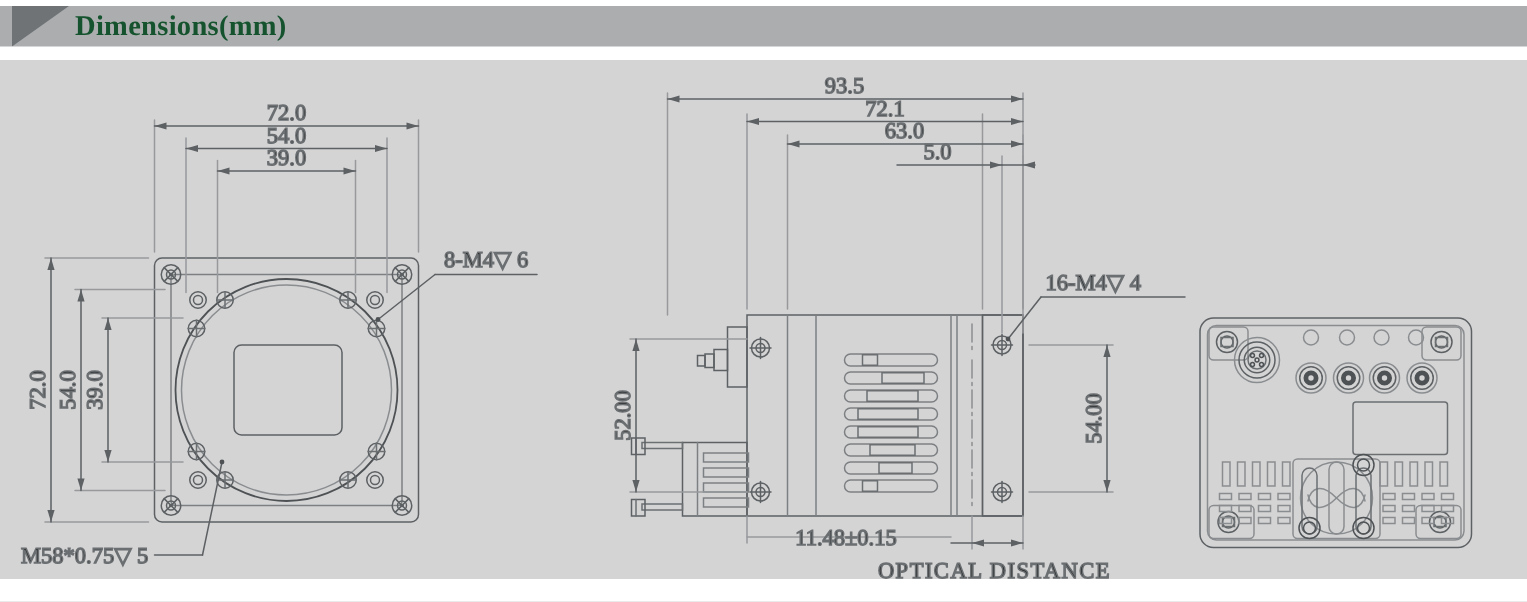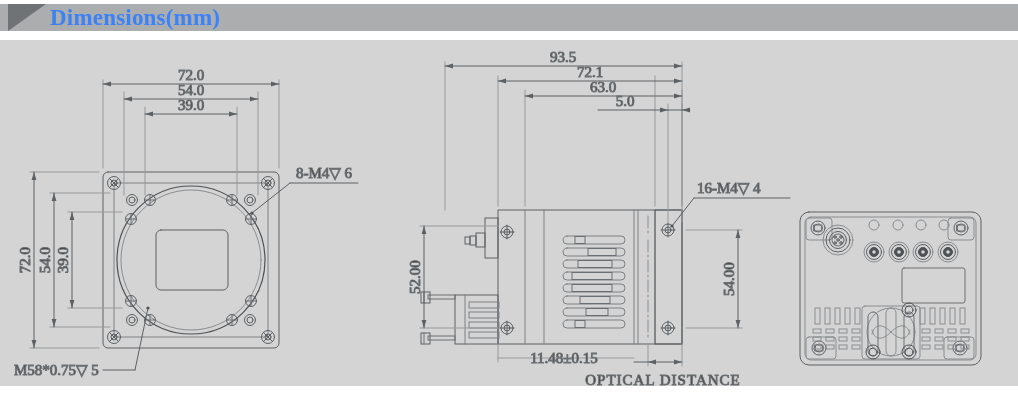--- a/index.html
+++ b/index.html
@@ -18,21 +18,21 @@
   }
   .header-wedge{
     position:absolute;left:8px;top:4px;width:38px;height:27px;
     overflow:hidden;
   }
   .header-wedge svg{display:block;}
   .header-title{
     position:absolute;left:50px;top:4px;height:27px;
     display:flex;align-items:center;
     font-family:"Liberation Serif", serif;
-    font-size:23px;font-weight:bold;color:#3b82f6;
+    font-size:19px;font-weight:bold;color:#14532d;
     letter-spacing:.2px;white-space:nowrap;
   }
 
   
   .canvas{
     position:absolute;left:0;top:40px;width:1018px;height:346px;
     background:#d4d4d4;
   }
   .canvas svg{display:block;}
 

